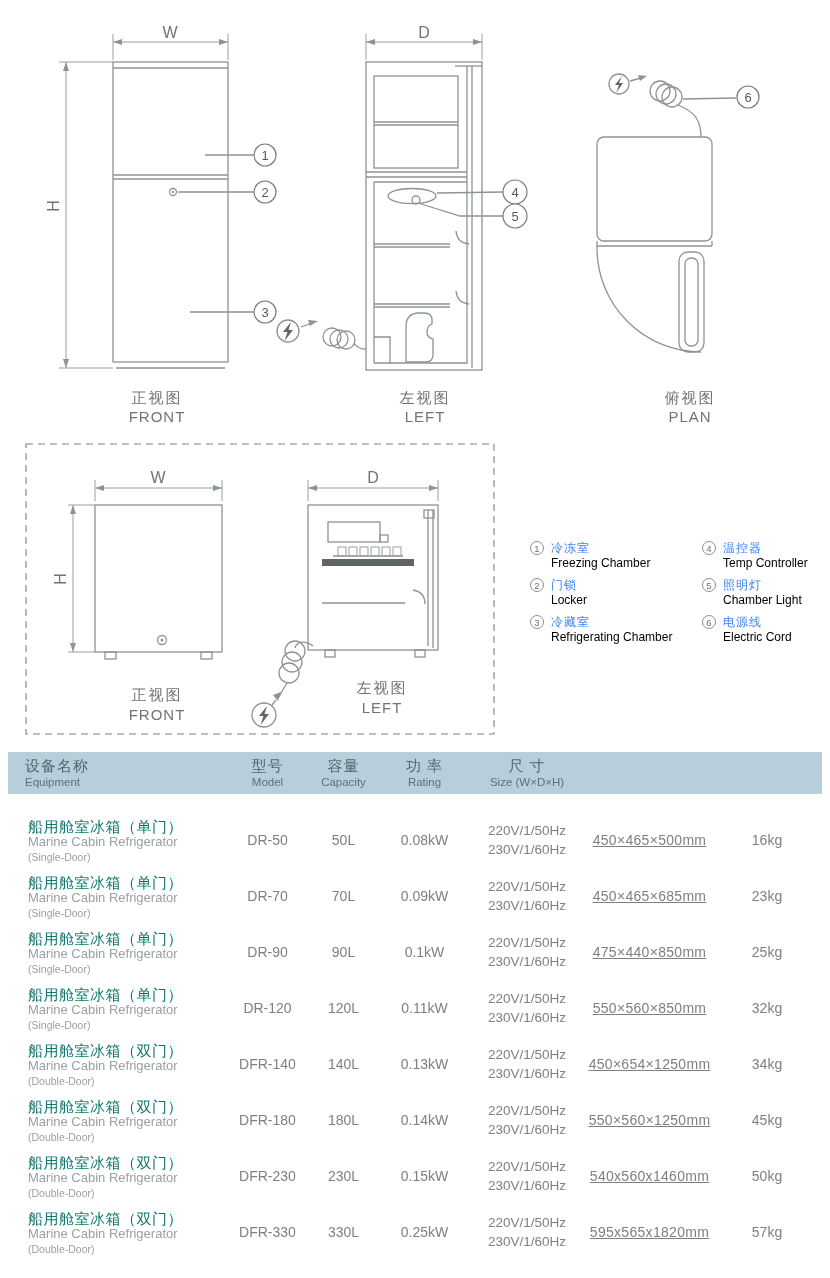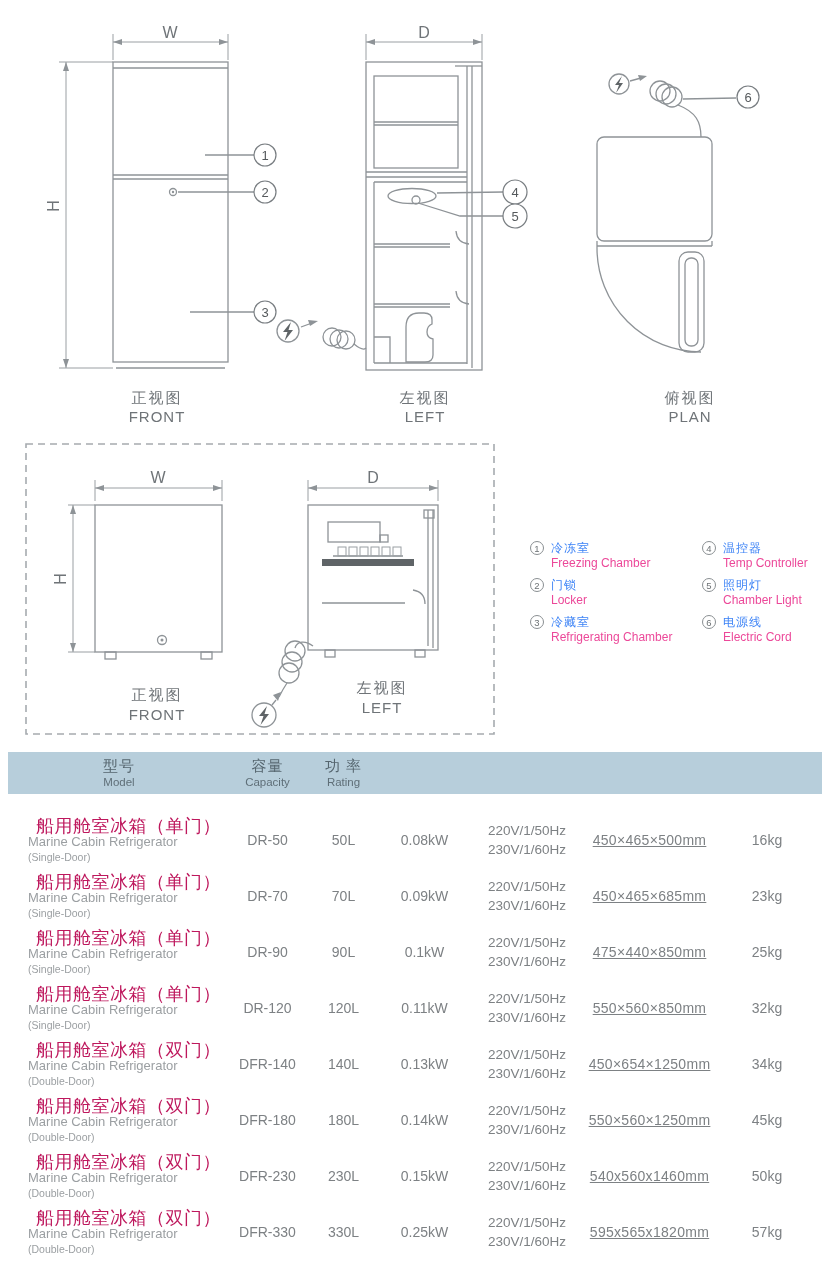--- a/index.html
+++ b/index.html
@@ -32,36 +32,36 @@
   
   .legend{position:absolute;left:530px;top:540px;width:300px;display:grid;grid-template-columns:172px 128px;column-gap:0;}
   .leg-item{margin-bottom:6px;}
   .leg-head{display:flex;align-items:center;gap:7px;height:16px;}
   .leg-num{
     width:14px;height:14px;border:1px solid #8a8f92;border-radius:50%;
     display:flex;align-items:center;justify-content:center;
     font-size:9.5px;color:#6d7275;flex:0 0 auto;box-sizing:border-box;
   }
   .leg-cn{font-size:12px;color:#3b82f6;letter-spacing:1px;}
-  .leg-en{font-size:12px;color:#ec4899;margin-left:21px;line-height:15px;}
+  .leg-en{font-size:12px;color:#000000;margin-left:21px;line-height:15px;}
 
   
   .spec-table{position:absolute;left:8px;top:752px;width:814px;color:#7d8184;}
   .grid-row{display:grid;grid-template-columns:222px 75px 77px 85px 120px 125px 110px;}
   .thead{background:#b7cedb;height:42px;}
   .thead .cell{display:flex;flex-direction:column;align-items:center;justify-content:center;line-height:1.15;}
   .thead .cell.eq{align-items:flex-start;padding-left:17px;}
   .h-cn{font-size:15px;color:#55656e;letter-spacing:1px;}
   .h-en{font-size:11.5px;color:#5f6f78;margin-top:1px;}
   .tbody{margin-top:18px;}
   .trow{height:56px;align-items:center;}
   .cell{min-width:0;}
   .trow .cell{display:flex;flex-direction:column;align-items:center;justify-content:center;text-align:center;}
   .trow .cell.eq{align-items:flex-start;text-align:left;padding-left:20px;}
-  .name-cn{font-size:18px;color:#be185d;letter-spacing:0.5px;line-height:17px;margin-left:8px;}
+  .name-cn{font-size:15px;color:#0f766e;letter-spacing:0.5px;line-height:17px;}
   .name-en{font-size:13px;color:#9b9fa2;line-height:12px;margin-top:1px;}
   .name-sub{font-size:10.5px;color:#9b9fa2;line-height:12px;margin-top:3px;}
   .val{font-size:14px;color:#7d8184;}
   .volt{font-size:13.5px;line-height:19px;color:#7d8184;}
   .sizeval{font-size:14px;letter-spacing:0.3px;text-decoration:underline;}
 </style>
 </head>
 <body>
 
 <div class="page">
@@ -313,32 +313,40 @@
             <span class="leg-num">6</span>
             <span class="leg-cn">电源线</span>
           </div>
         <div class="leg-en">Electric Cord</div>
       </div>
     </div>
   </div>
 
   <div class="spec-table">
     <div class="thead grid-row">
+      <div class="cell eq">
+          <span class="h-cn">设备名称</span>
+          <span class="h-en">Equipment</span>
+        </div>
       <div class="cell">
           <span class="h-cn">型号</span>
           <span class="h-en">Model</span>
         </div>
       <div class="cell">
           <span class="h-cn">容量</span>
           <span class="h-en">Capacity</span>
         </div>
       <div class="cell">
           <span class="h-cn">功 率</span>
           <span class="h-en">Rating</span>
         </div>
+      <div class="cell">
+          <span class="h-cn">尺 寸</span>
+          <span class="h-en">Size (W×D×H)</span>
+        </div>
     </div>
 
     <div class="tbody">
 
       <div class="trow grid-row">
         <div class="cell eq">
             <span class="name-cn">船用舱室冰箱（单门）</span>
             <span class="name-en">Marine Cabin Refrigerator</span>
             <span class="name-sub">(Single-Door)</span>
           </div>

